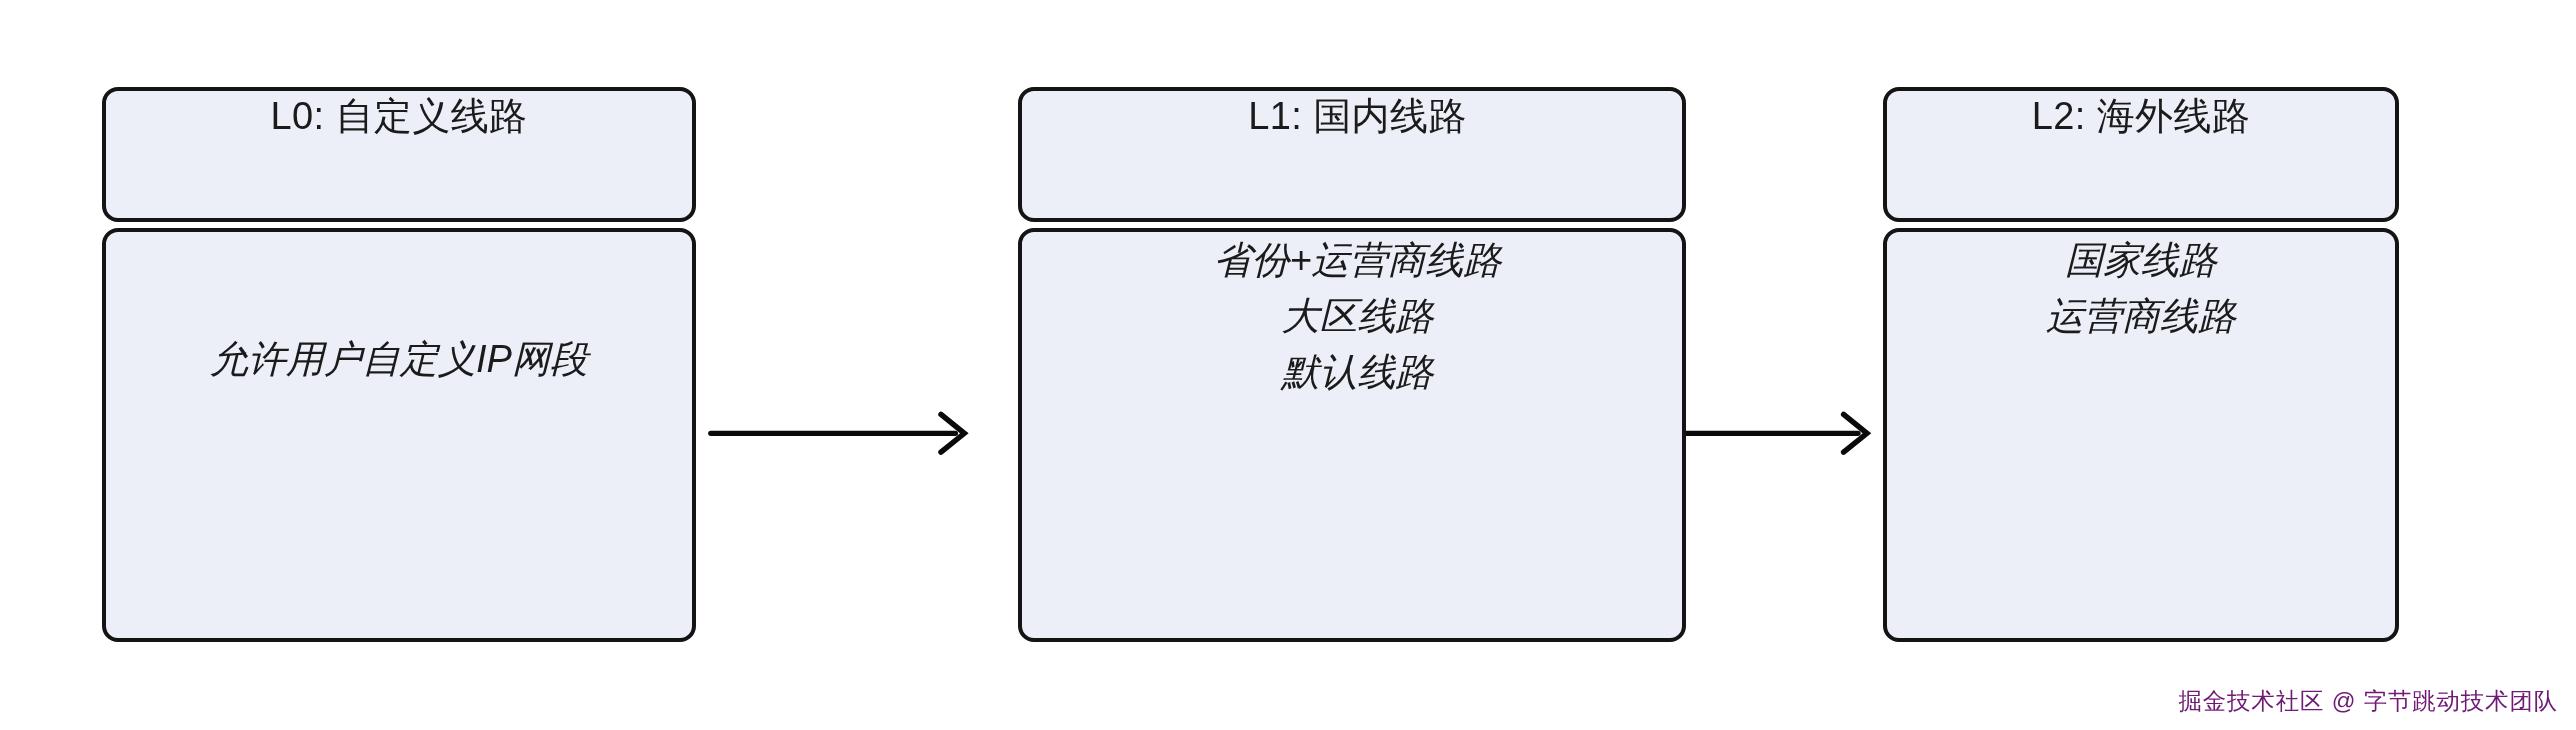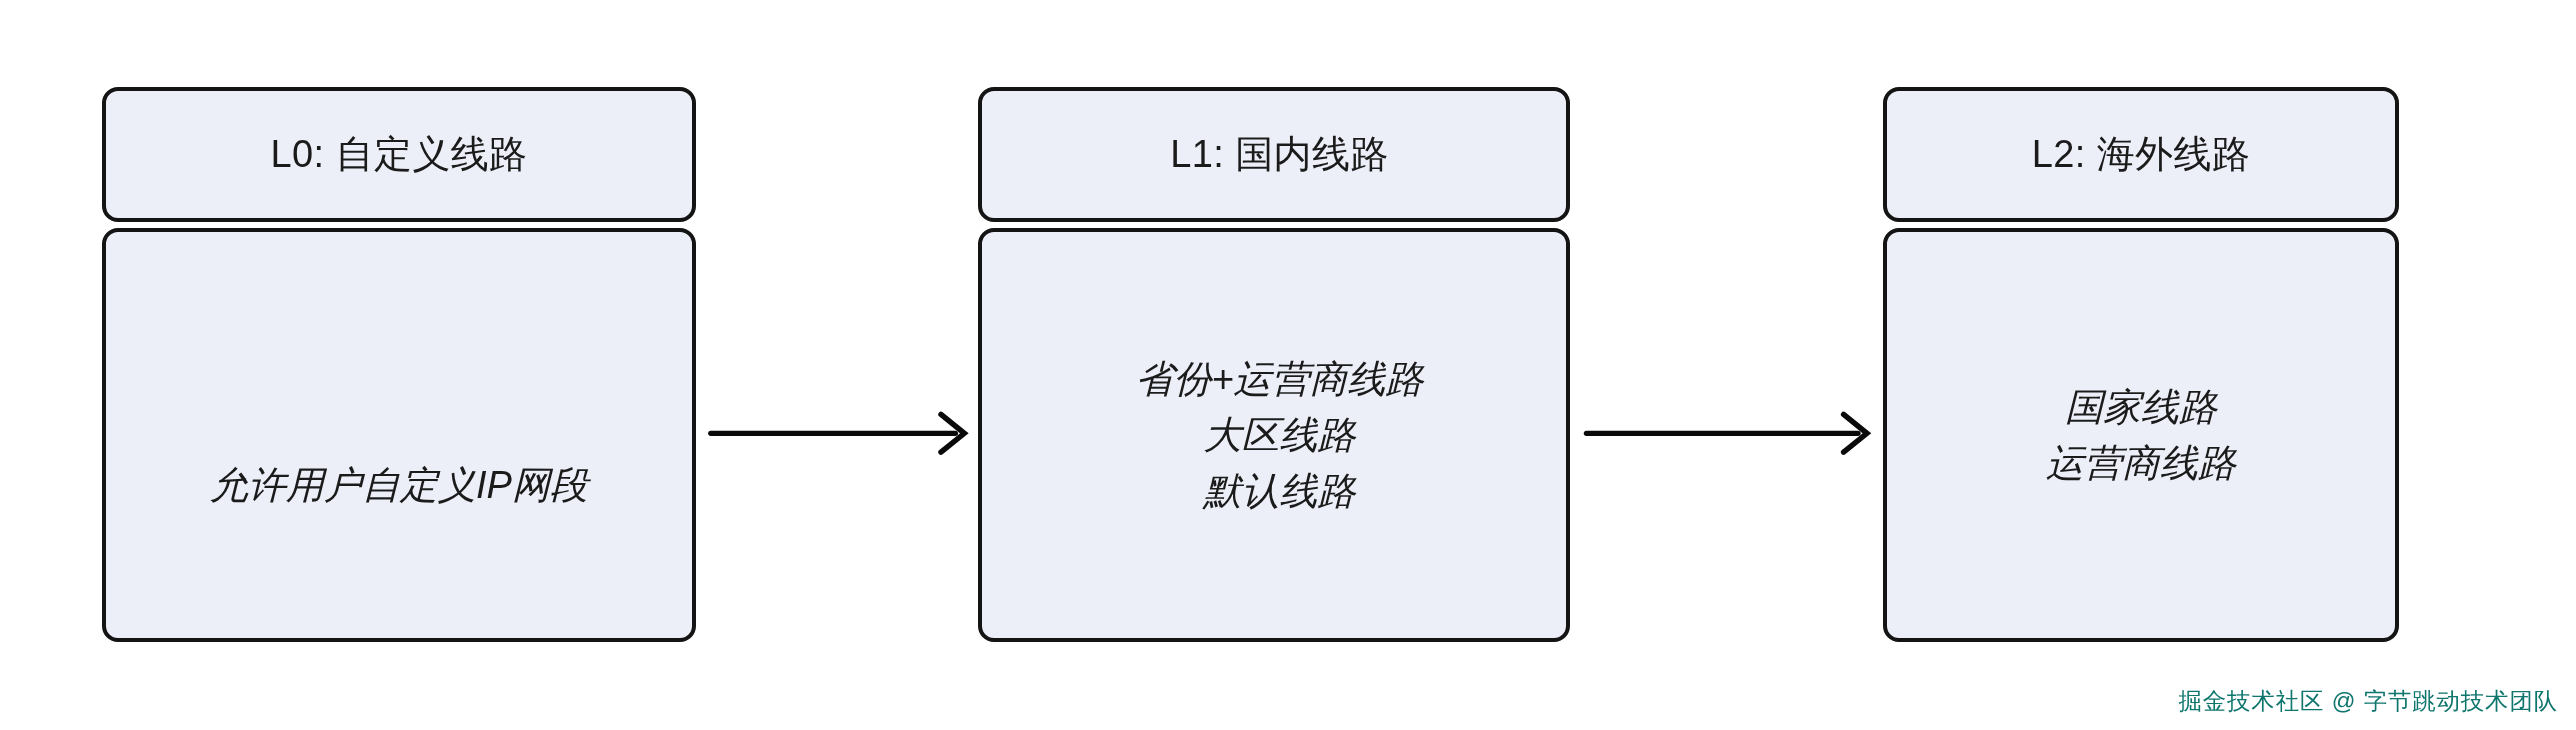--- a/index.html
+++ b/index.html
@@ -26,50 +26,50 @@
   }
   .node-header, .node-body {
     position: absolute;
     box-sizing: border-box;
     background: #edeff8;
     border: 4.5px solid #141414;
     border-radius: 16px;
     display: flex;
     flex-direction: column;
     align-items: center;
-    justify-content: center;
+    justify-content: flex-start;
     text-align: center;
   }
   .node-header {
     top: 87px;
     height: 135px;
     font-size: 38px;
     letter-spacing: 0.4px;
   }
   .node-body {
     top: 228px;
     height: 414px;
     font-size: 38px;
     line-height: 56px;
     font-style: italic;
   }
   
   .c1 { left: 102px;  width: 594px; }
-  .c2 { left: 978px; width: 592px; padding-left: 11px; }
+  .c2 { left: 1018px; width: 668px; padding-left: 11px; }
   .c3 { left: 1883px; width: 516px; }
   
   .body-offset { padding-top: 99px; }
   .body-line { white-space: nowrap; }
   .watermark {
     position: absolute;
     right: 18px;
     top: 685px;
     font-size: 23.4px;
     letter-spacing: 0.9px;
-    color: #0f766e;
+    color: #701a75;
     text-shadow: 0.9px 0.9px 0 #ffffff, 1.8px 1.8px 0.9px rgba(255,255,255,0.8);
     white-space: nowrap;
   }
 </style>
 </head>
 <body>
 
 <div class="canvas">
 
   <svg class="edges-svg" viewBox="0 0 2864 812">

